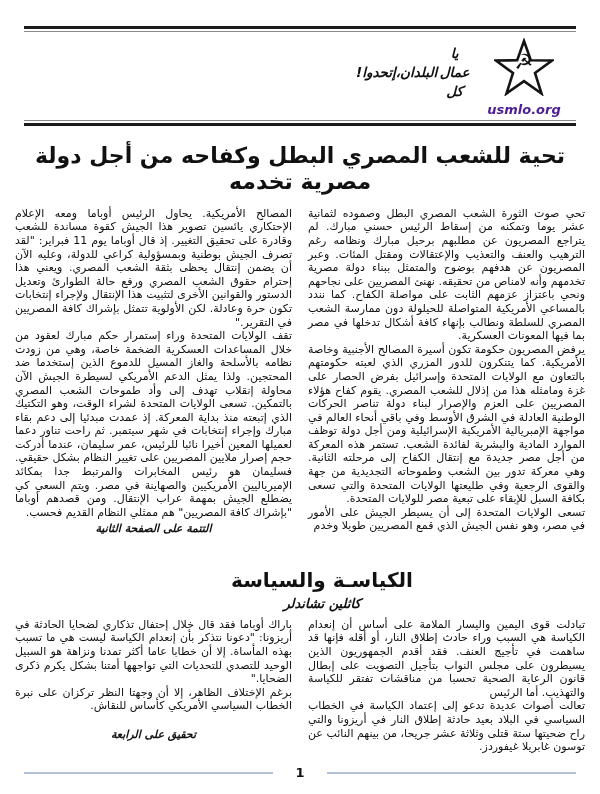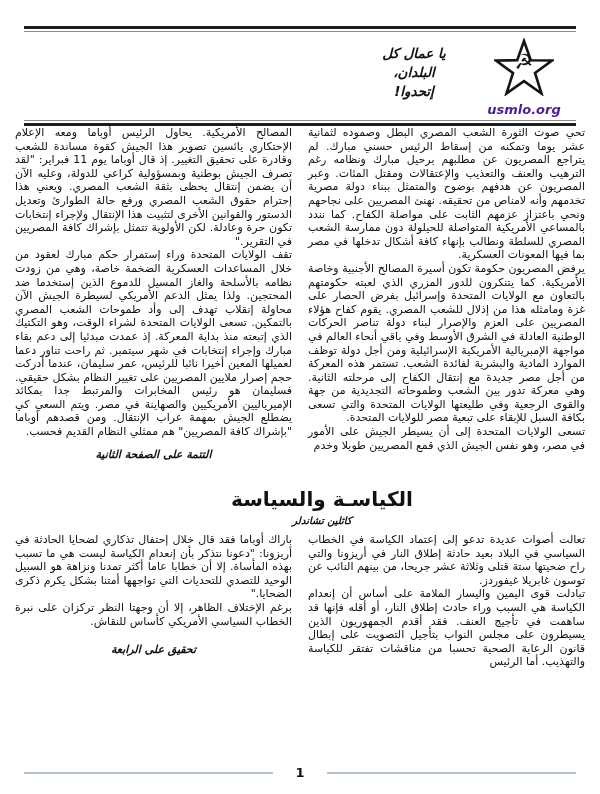--- a/index.html
+++ b/index.html
@@ -49,47 +49,47 @@
     display: flex; flex-direction: column; justify-content: space-between; align-items: center;
     padding: 0 4px;
   }
   .mast-title {
     font-size: 36px; font-weight: bold; line-height: 1.05;
     letter-spacing: 0px; white-space: nowrap;
   }
   .mast-subtitle { font-size: 11.5px; font-weight: bold; padding-bottom: 2px; white-space: nowrap; }
   .mast-slogan {
     width: 116px;
-    display: flex; flex-direction: column; justify-content: center; align-items: center;
+    display: flex; flex-direction: row; justify-content: center; align-items: center;
     font-style: italic; font-weight: bold; font-size: 13.5px; line-height: 19px;
     padding-bottom: 10px;
   }
   .mast-slogan .para { margin: 0; text-align: center; }
 
   
   .headline1 {
     text-align: center; font-weight: bold; font-size: 22px;
     margin: 17px 18px 11px 18px; line-height: 1.2;
   }
   .article2-head { text-align: center; margin: 9px 0 7px 0; padding-left: 44px; }
   .headline2 { font-weight: bold; font-size: 20px; line-height: 1.2; }
-  .byline { font-weight: bold; font-style: italic; font-size: 10px; margin-top: 4px; }
+  .byline { font-weight: bold; font-style: italic; font-size: 13px; margin-top: 4px; }
 
   
   .cols {
     margin: 0 15px;
     display: grid; grid-template-columns: 1fr 1fr; column-gap: 16px;
   }
   .cols.a1 { min-height: 352px; }
   .cols.a2 { min-height: 118px; }
   .col { font-size: 11px; line-height: 13.6px; text-align: justify; }
   .col .para { margin: 0; }
   .cont-note {
     font-weight: bold; font-style: italic; font-size: 11px;
-    text-align: center; margin-top: 9px;
+    text-align: center; margin-top: 3px;
   }
   .cont-note.low { margin-top: 15px; }
 
   
   .footer {
     position: absolute; bottom: 14px; left: 0; right: 0;
     display: flex; align-items: center; margin: 0 24px;
   }
   .footer .fline { flex: 1; height: 2px; background: #b3c0da; }
   .footer .pagenum {
@@ -125,20 +125,21 @@
         <p class="para">البلدان،</p>
         <p class="para">إتحدوا!</p>
       </div>
   </div>
 
   <div class="rule-wrap">
     <div class="rule-thin-top"></div>
     <div class="rule-thick"></div>
   </div>
 
+  <div class="headline1">تحية للشعب المصري البطل وكفاحه من أجل دولة مصرية تخدمه</div>
 
   <div class="cols a1">
     <div class="col">
       <div>
           <p class="para">تحي صوت الثورة الشعب المصري البطل وصموده لثمانية عشر يوما وتمكنه من إسقاط الرئيس حسني مبارك. لم يتراجع المصريون عن مطلبهم برحيل مبارك ونظامه رغم الترهيب والعنف والتعذيب والإعتقالات ومقتل المئات. وعبر المصريون عن هدفهم بوضوح والمتمثل ببناء دولة مصرية تخدمهم وأنه لامناص من تحقيقه. نهنئ المصريين على نجاحهم ونحي باعتزاز عزمهم الثابت على مواصلة الكفاح. كما نندد بالمساعي الأمريكية المتواصلة للحيلولة دون ممارسة الشعب المصري للسلطة ونطالب بإنهاء كافة أشكال تدخلها في مصر بما فيها المعونات العسكرية.</p>
           <p class="para">يرفض المصريون حكومة تكون أسيرة المصالح الأجنبية وخاصة الأمريكية. كما يتنكرون للدور المزري الذي لعبته حكومتهم بالتعاون مع الولايات المتحدة وإسرائيل بفرض الحصار على غزة ومامثله هذا من إذلال للشعب المصري. يقوم كفاح هؤلاء المصريين على العزم والإصرار لبناء دولة تناصر الحركات الوطنية العادلة في الشرق الأوسط وفي باقي أنحاء العالم في مواجهة الإمبريالية الأمريكية الإسرائيلية ومن أجل دولة توظف الموارد المادية والبشرية لفائدة الشعب. تستمر هذه المعركة من أجل مصر جديدة مع إنتقال الكفاح إلى مرحلته الثانية. وهي معركة تدور بين الشعب وطموحاته التجديدية من جهة والقوى الرجعية وفي طليعتها الولايات المتحدة والتي تسعى بكافة السبل للإبقاء على تبعية مصر للولايات المتحدة.</p>
           <p class="para">تسعى الولايات المتحدة إلى أن يسيطر الجيش على الأمور في مصر، وهو نفس الجيش الذي قمع المصريين طويلا وخدم</p>
         </div>
     </div>
     <div class="col">
@@ -151,22 +152,22 @@
   </div>
 
   <div class="article2-head">
     <div class="headline2">الكياسـة والسياسة</div>
     <div class="byline">كاثلين تشاندلر</div>
   </div>
 
   <div class="cols a2">
     <div class="col">
       <div>
+          <p class="para">تبادلت قوى اليمين واليسار الملامة على أساس أن إنعدام الكياسة هي السبب وراء حادث إطلاق النار، أو أقله فإنها قد ساهمت في تأجيج العنف. فقد أقدم الجمهوريون الذين يسيطرون على مجلس النواب بتأجيل التصويت على إبطال قانون الرعاية الصحية تحسبا من مناقشات تفتقر للكياسة والتهذيب. أما الرئيس</p>
           <p class="para">تعالت أصوات عديدة تدعو إلى إعتماد الكياسة في الخطاب السياسي في البلاد بعيد حادثة إطلاق النار في أريزونا والتي راح ضحيتها ستة قتلى وثلاثة عشر جريحا، من بينهم النائب عن توسون غابريلا غيفوردز.</p>
-          <p class="para">تبادلت قوى اليمين واليسار الملامة على أساس أن إنعدام الكياسة هي السبب وراء حادث إطلاق النار، أو أقله فإنها قد ساهمت في تأجيج العنف. فقد أقدم الجمهوريون الذين يسيطرون على مجلس النواب بتأجيل التصويت على إبطال قانون الرعاية الصحية تحسبا من مناقشات تفتقر للكياسة والتهذيب. أما الرئيس</p>
         </div>
     </div>
     <div class="col">
       <div>
           <p class="para">باراك أوباما فقد قال خلال إحتفال تذكاري لضحايا الحادثة في أريزونا: "دعونا نتذكر بأن إنعدام الكياسة ليست هي ما تسبب بهذه المأساة. إلا أن خطابا عاما أكثر تمدنا ونزاهة هو السبيل الوحيد للتصدي للتحديات التي تواجهها أمتنا بشكل يكرم ذكرى الضحايا."</p>
           <p class="para">برغم الإختلاف الظاهر، إلا أن وجهتا النظر تركزان على نبرة الخطاب السياسي الأمريكي كأساس للنقاش.</p>
         </div>
       <div class="cont-note low">تحقيق على الرابعة</div>
     </div>
   </div>

